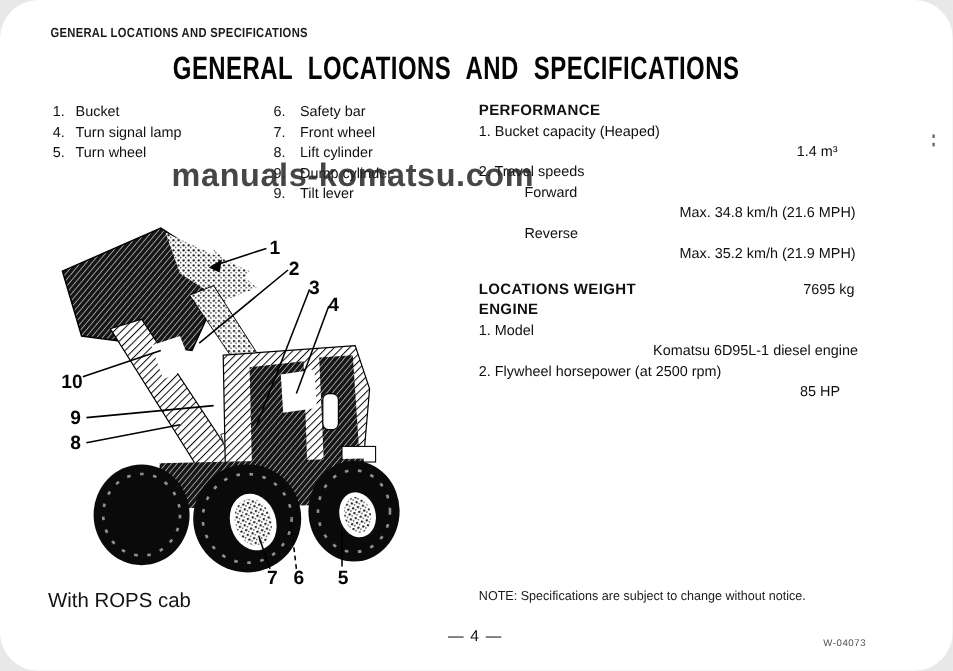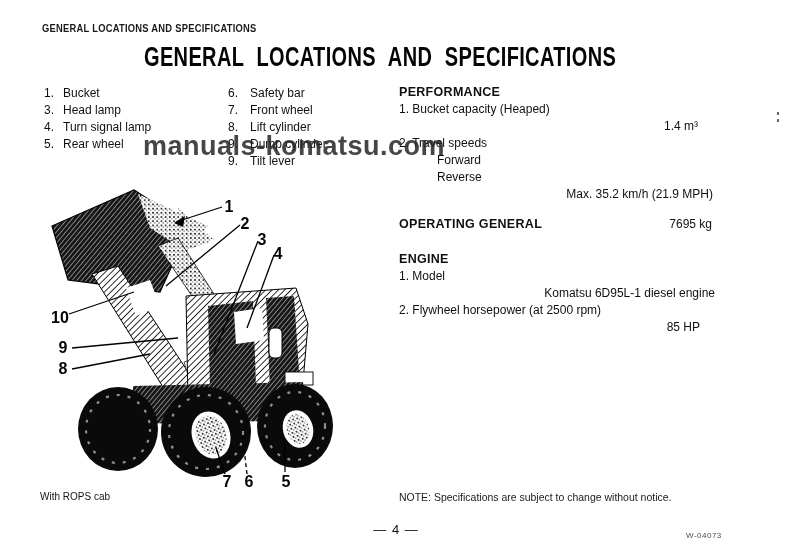--- a/index.html
+++ b/index.html
@@ -1,20 +1,20 @@
 <!DOCTYPE html>
 <html><head>
 <meta charset="utf-8">
 <style>
   * { margin:0; padding:0; box-sizing:border-box; }
   html,body { background:#e8e8e8; }
   body { font-family:"Liberation Sans", sans-serif; }
   .page {
     position:relative; width:794px; height:559px; background:#ffffff;
-    color:#0c0c0c; overflow:hidden;
+    color:#0c0c0c; overflow:hidden;border-radius:32px;
   }
   .running-header {
     position:absolute; left:42px; top:22px;
     font-size:11px; font-weight:700; letter-spacing:0.3px;
     transform:scaleX(0.85); transform-origin:left top; white-space:nowrap;
     color:#1a1a1a;
   }
   .title {
     position:absolute; left:144px; top:42px;
     font-size:27px; font-weight:700; letter-spacing:0.5px; word-spacing:9px;
@@ -35,28 +35,28 @@
   .spec-heading { font-weight:700; font-size:12.5px; letter-spacing:0.3px; }
   .srow { display:flex; justify-content:space-between; white-space:nowrap;flex-direction:column; }
   .srow .slabel { }
   .srow.indent .slabel { margin-left:38px; }
   .sval { text-align:right; }
   .inset17 .sval { padding-right:17px; }
   .inset15 .sval { padding-right:15px; }
   .inset3  .sval { padding-right:3px; }
   .inset2  .sval { padding-right:2px; }
   .gap13 { margin-top:13px; }
-  .gap14 { margin-top:18px; }
+  .gap14 { margin-top:0; }
   .hrow { display:flex; justify-content:space-between; }
   .hrow .sval { font-weight:400;text-align:right; }
 
   .figure { position:absolute; left:38px; top:186px; width:312px; height:316px; }
   .figure svg { display:block; }
 
-  .caption { position:absolute; left:40px; top:491px; font-size:10px; color:#141414; }
+  .caption { position:absolute; left:40px; top:491px; font-size:17px; color:#141414; }
   .note { position:absolute; left:399px; top:491px; font-size:10.8px; color:#1a1a1a;
           transform:scaleX(0.97); transform-origin:left top; white-space:nowrap; }
   .pageno { position:absolute; left:356px; top:522px; width:80px; text-align:center;
             font-size:13px; letter-spacing:1px; color:#111; }
   .doccode { position:absolute; left:686px; top:531px; font-size:8px; color:#4d4d4d;
              letter-spacing:0.5px; }
   .watermark {
     position:absolute; left:143px; top:131px;
     font-size:27px; font-weight:700; letter-spacing:0.5px;
     color:rgba(38,38,38,0.85); white-space:nowrap; z-index:5;
@@ -68,23 +68,22 @@
 </head>
 <body>
 
 <div class="page">
 
   <div class="running-header">GENERAL LOCATIONS AND SPECIFICATIONS</div>
   <div class="title">GENERAL LOCATIONS AND SPECIFICATIONS</div>
 
   <div class="legend legend-left">
     <div class="leg-row"><span class="leg-num">1.</span><span>Bucket</span></div>
-    <div class="leg-row"><span class="leg-num">3.</span><span>Head lamp</span></div>
     <div class="leg-row"><span class="leg-num">4.</span><span>Turn signal lamp</span></div>
-    <div class="leg-row"><span class="leg-num">5.</span><span>Rear wheel</span></div>
+    <div class="leg-row"><span class="leg-num">5.</span><span>Turn wheel</span></div>
   </div>
 
   <div class="legend legend-right">
     <div class="leg-row"><span class="leg-num">6.</span><span>Safety bar</span></div>
     <div class="leg-row"><span class="leg-num">7.</span><span>Front wheel</span></div>
     <div class="leg-row"><span class="leg-num">8.</span><span>Lift cylinder</span></div>
     <div class="leg-row"><span class="leg-num">9.</span><span>Dump cylinder</span></div>
     <div class="leg-row"><span class="leg-num">9.</span><span>Tilt lever</span></div>
   </div>
 
@@ -92,28 +91,29 @@
     <div class="spec-heading">PERFORMANCE</div>
     <div class="srow inset17">
       <span class="slabel">1. Bucket capacity (Heaped)</span>
       <span class="sval">1.4 m³</span>
     </div>
     <div class="srow">
       <span class="slabel">2. Travel speeds</span>
     </div>
     <div class="srow indent inset2">
       <span class="slabel">Forward</span>
+      <span class="sval">Max. 34.8 km/h (21.6 MPH)</span>
     </div>
     <div class="srow indent inset2">
       <span class="slabel">Reverse</span>
       <span class="sval">Max. 35.2 km/h (21.9 MPH)</span>
     </div>
 
     <div class="hrow gap13 inset3">
-      <span class="spec-heading">OPERATING GENERAL</span>
+      <span class="spec-heading">LOCATIONS WEIGHT</span>
       <span class="sval">7695 kg</span>
     </div>
 
     <div class="spec-heading gap14">ENGINE</div>
     <div class="srow">
       <span class="slabel">1. Model</span>
       <span class="sval">Komatsu 6D95L-1 diesel engine</span>
     </div>
     <div class="srow inset15">
       <span class="slabel">2. Flywheel horsepower (at 2500 rpm)</span>

